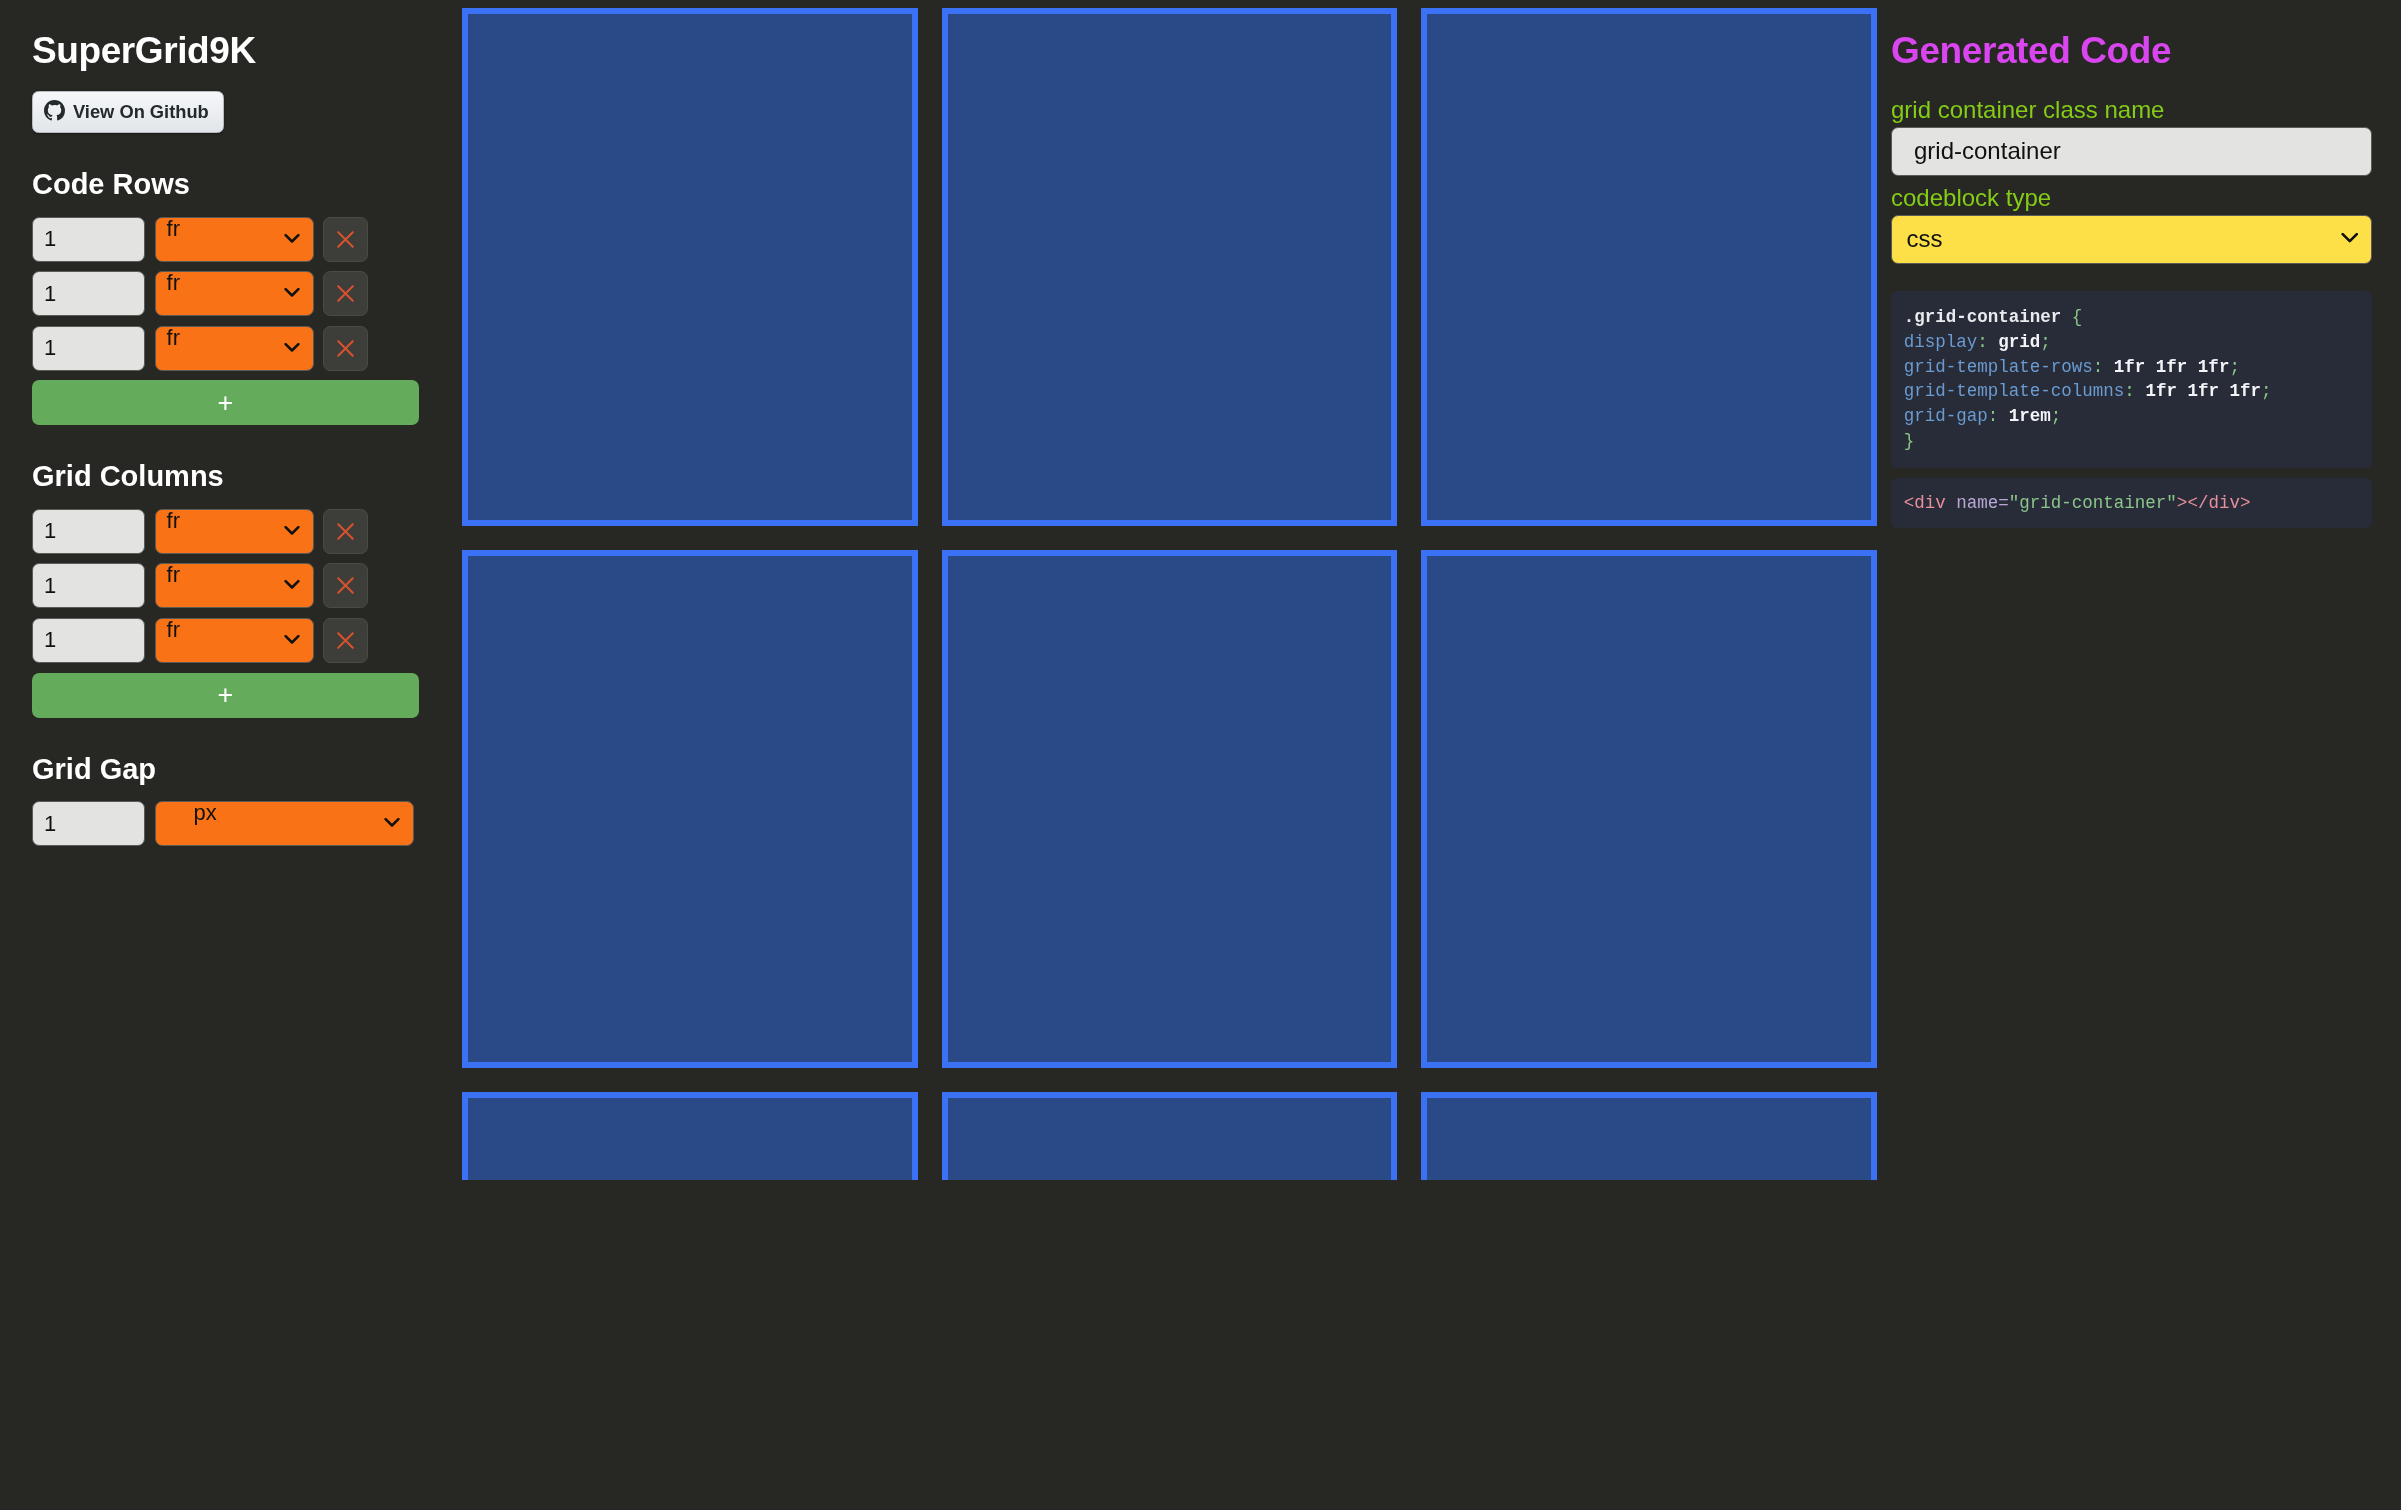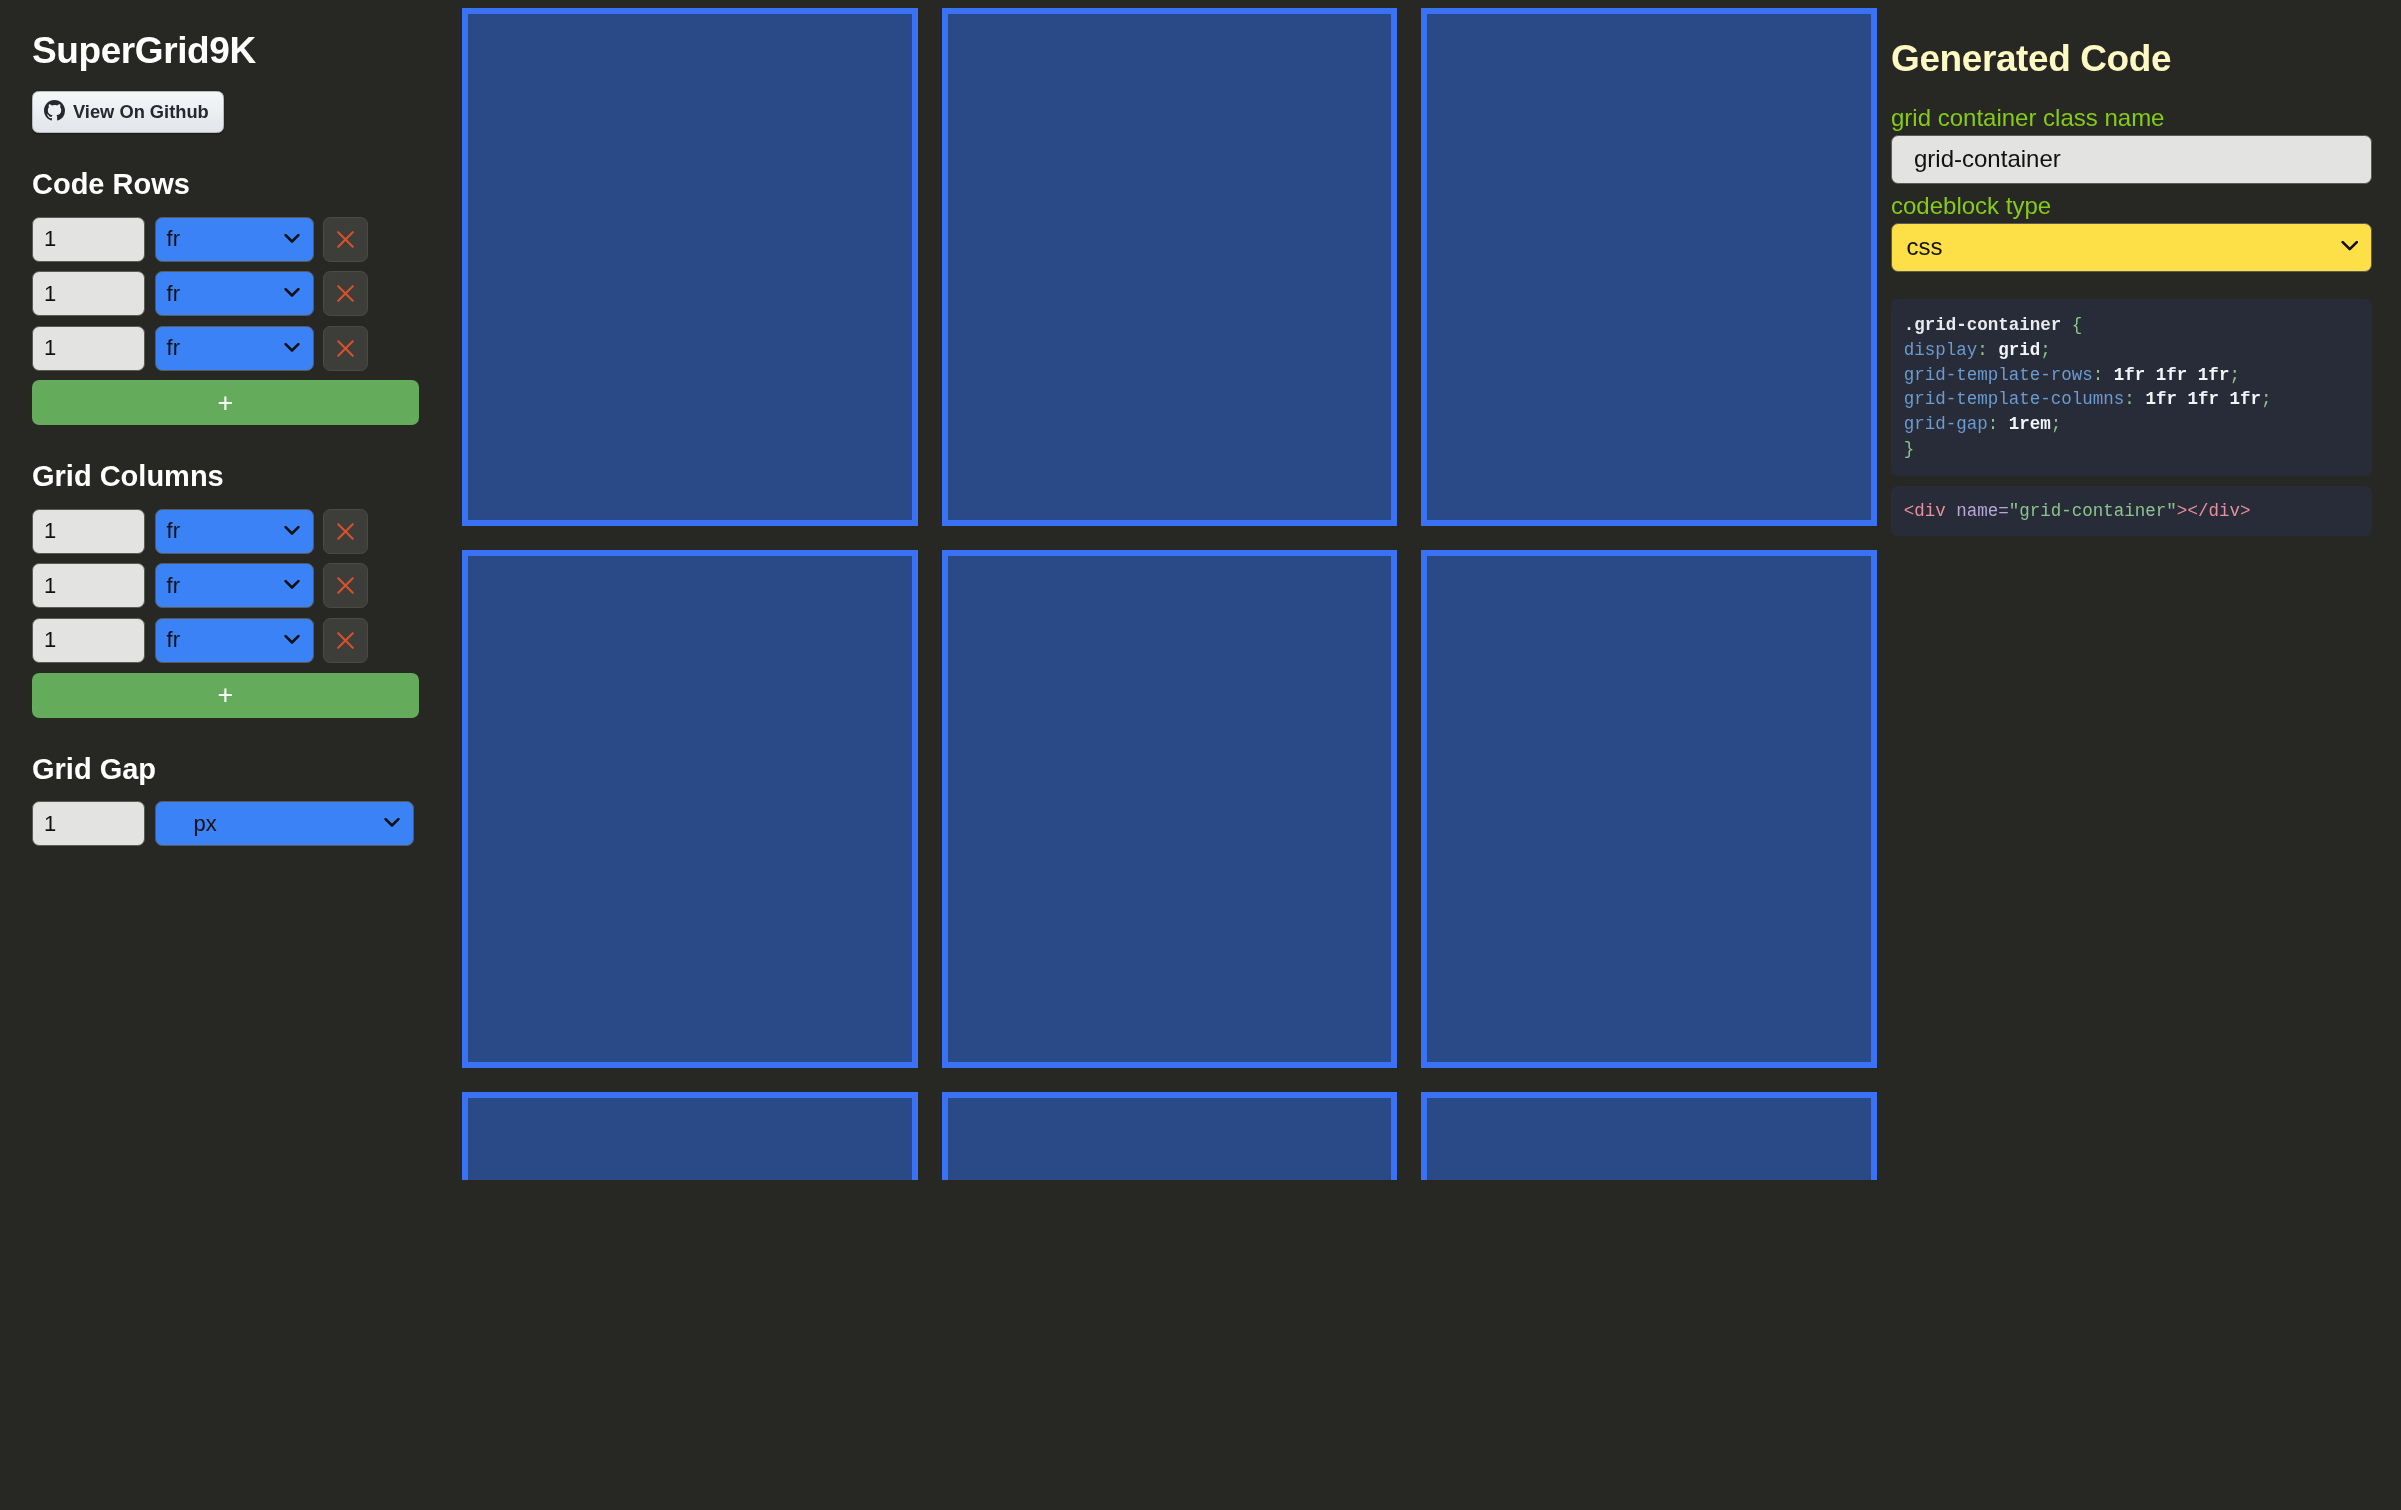--- a/index.html
+++ b/index.html
@@ -81,25 +81,24 @@
     font-family: "Liberation Sans", sans-serif;
     color: #111111;
     padding: 0 11px;
     outline: none;
   }
 
   .unit-select {
     position: relative;
     width: 159px;
     height: 45px;
-    background: #3b82f6;
+    background: #f97316;
     border: 0.8px solid #5a5a56;
     border-radius: 7.2px;
     display: flex;
-    align-items: center;
     padding: 0 11px;
     cursor: pointer;
   }
   .unit-select.wide { width: 259px; padding-left: 38px; }
   .unit-select .sel-value {
     font-size: 22px;
     color: #111111;
     line-height: 1;
   }
   .chev {
@@ -168,25 +167,24 @@
   }
 
   
   .codepanel {
     padding: 32px 29px 0 0;
     overflow: hidden;
   }
   .panel-title {
     font-size: 37px;
     font-weight: bold;
-    color: #fef9c3;
+    color: #d946ef;
     line-height: 1;
     margin-bottom: 27px;
     letter-spacing: -0.4px;
-    margin-top: 8px;
   }
   .field-label {
     font-size: 24px;
     color: #84cc16;
     line-height: 1.15;
     margin-bottom: 3.2px;
   }
   .text-input {
     display: block;
     width: 100%;

